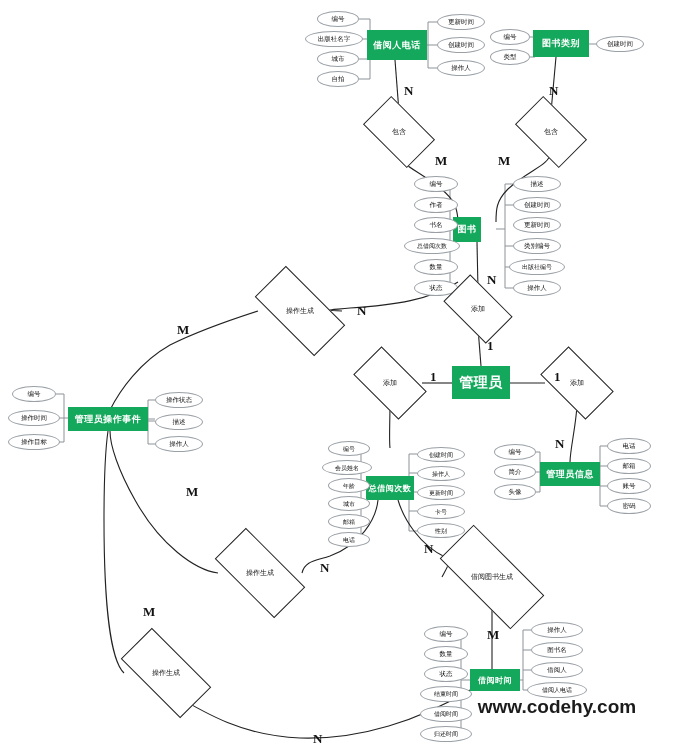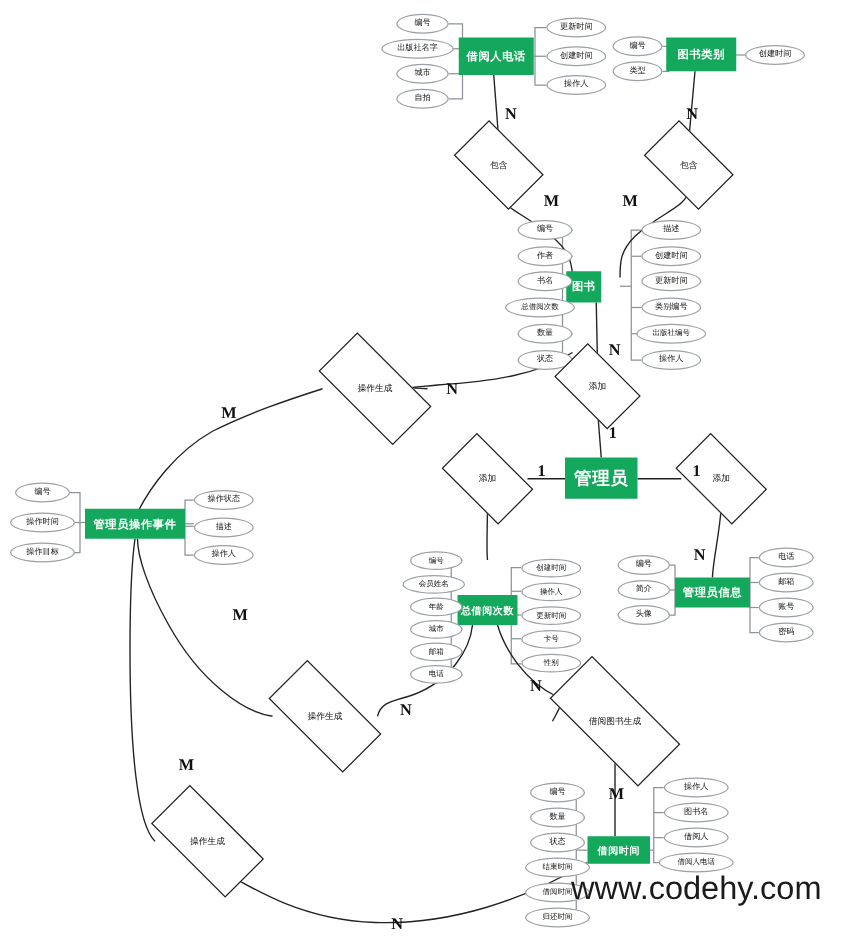--- a/index.html
+++ b/index.html
@@ -31,21 +31,21 @@
   .rel .lbl{position:relative;z-index:2;}
   .card{
     position:absolute;font-size:13px;font-weight:bold;color:#111;
     font-family:"Liberation Serif","DejaVu Serif",serif;
   }
   #watermark{
     position:absolute;left:437px;top:697px;width:240px;
     text-align:center;color:#1b1b1b;pointer-events:none;
   }
   #wm-cn{font-size:23px;font-weight:bold;letter-spacing:1px;line-height:1.05;}
-  #wm-url{font-size:26px;font-weight:normal;letter-spacing:0px;line-height:1.05;}
+  #wm-url{font-size:19px;font-weight:bold;letter-spacing:0px;line-height:1.05;}
 </style>
 </head>
 <body>
 
 <div id="stage">
 
   <svg id="wires" viewBox="0 0 677 755" xmlns="http://www.w3.org/2000/svg">
     <g fill="none" stroke="#8d9398" stroke-width="1">
 
       <path d="M359,19 H370 V79 H359"></path>

